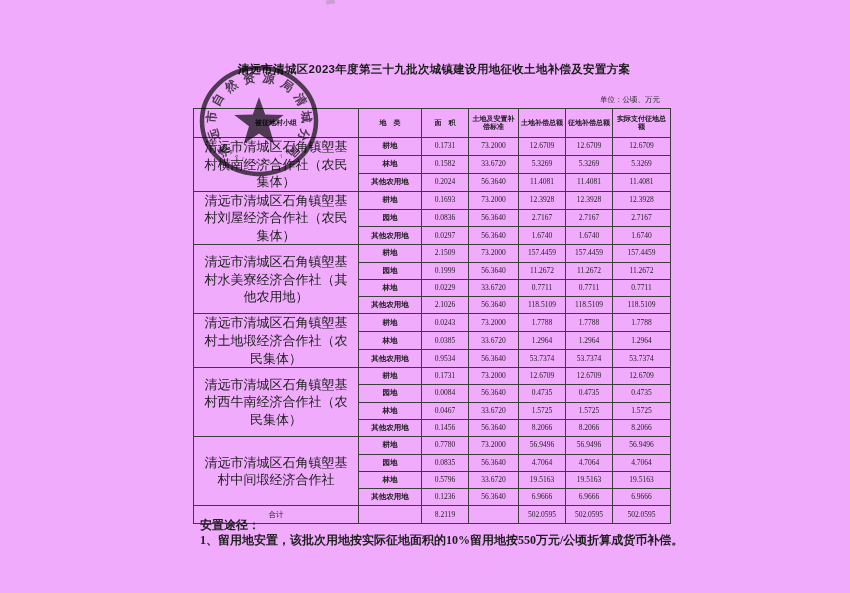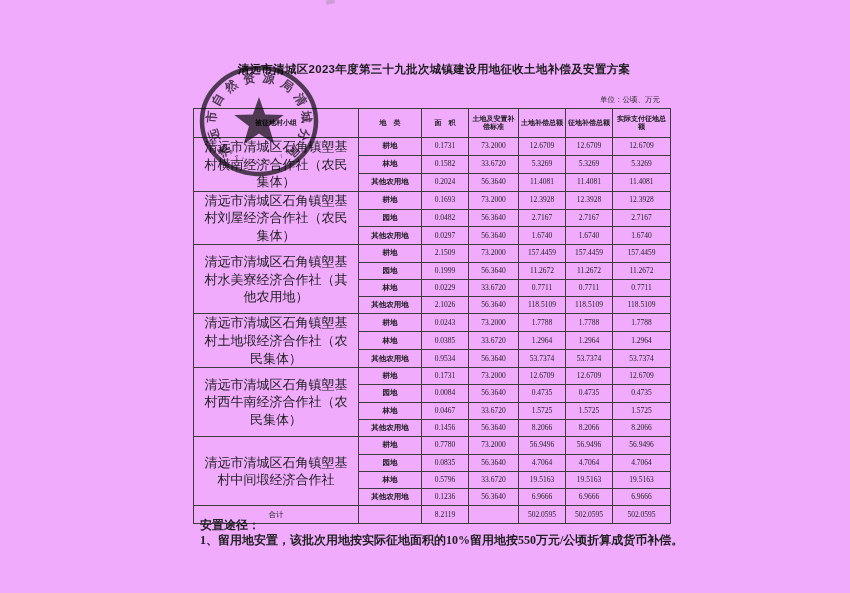--- a/index.html
+++ b/index.html
@@ -92,21 +92,21 @@
           <td class="name-cell" rowspan="3">清远市清城区石角镇塱基村刘屋经济合作社（农民集体）</td>
           <td class="land-cell">耕地</td>
           <td>0.1693</td>
           <td>73.2000</td>
           <td>12.3928</td>
           <td>12.3928</td>
           <td>12.3928</td>
         </tr>
         <tr>
           <td class="land-cell">园地</td>
-          <td>0.0482</td>
+          <td>0.0836</td>
           <td>56.3640</td>
           <td>2.7167</td>
           <td>2.7167</td>
           <td>2.7167</td>
         </tr>
         <tr>
           <td class="land-cell">其他农用地</td>
           <td>0.0297</td>
           <td>56.3640</td>
           <td>1.6740</td>

